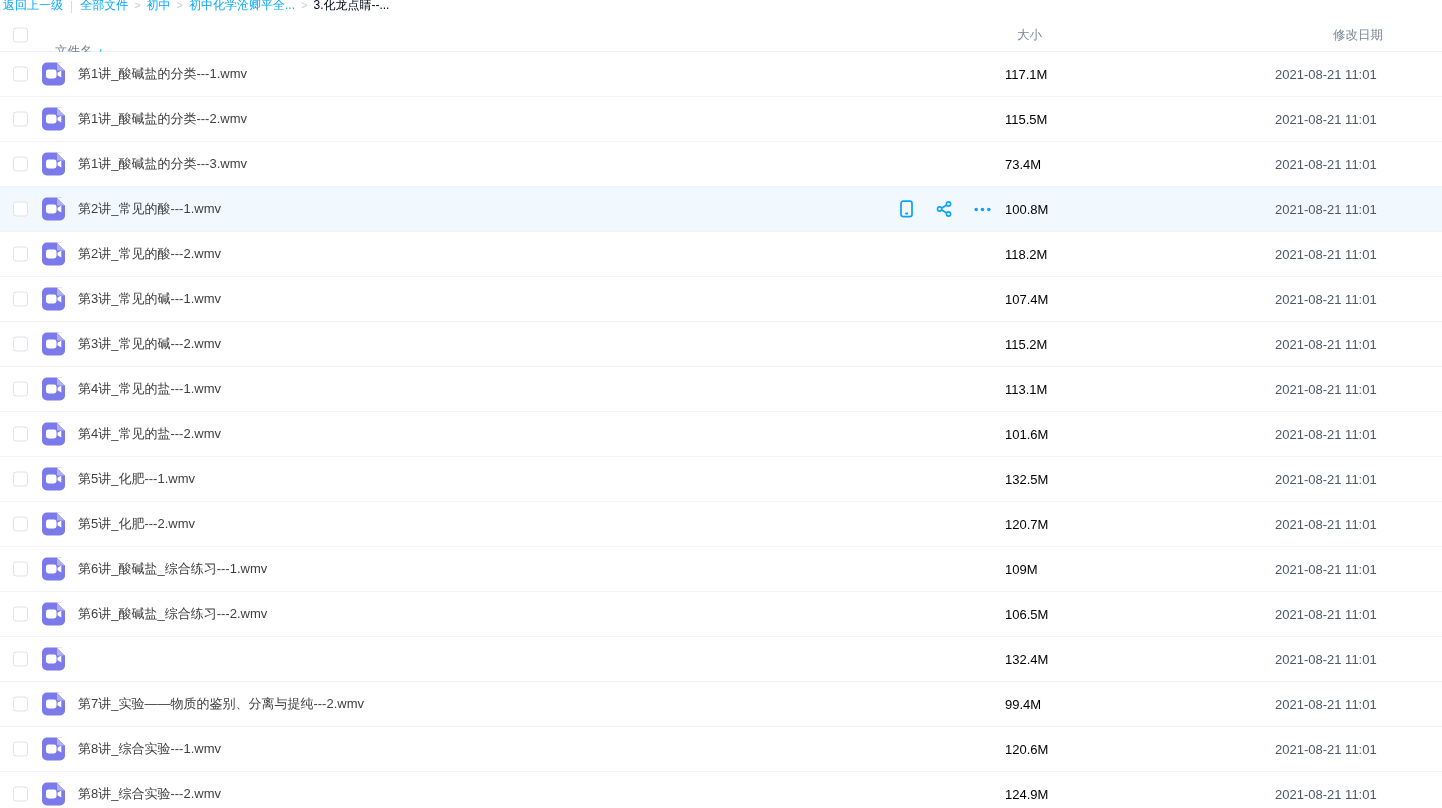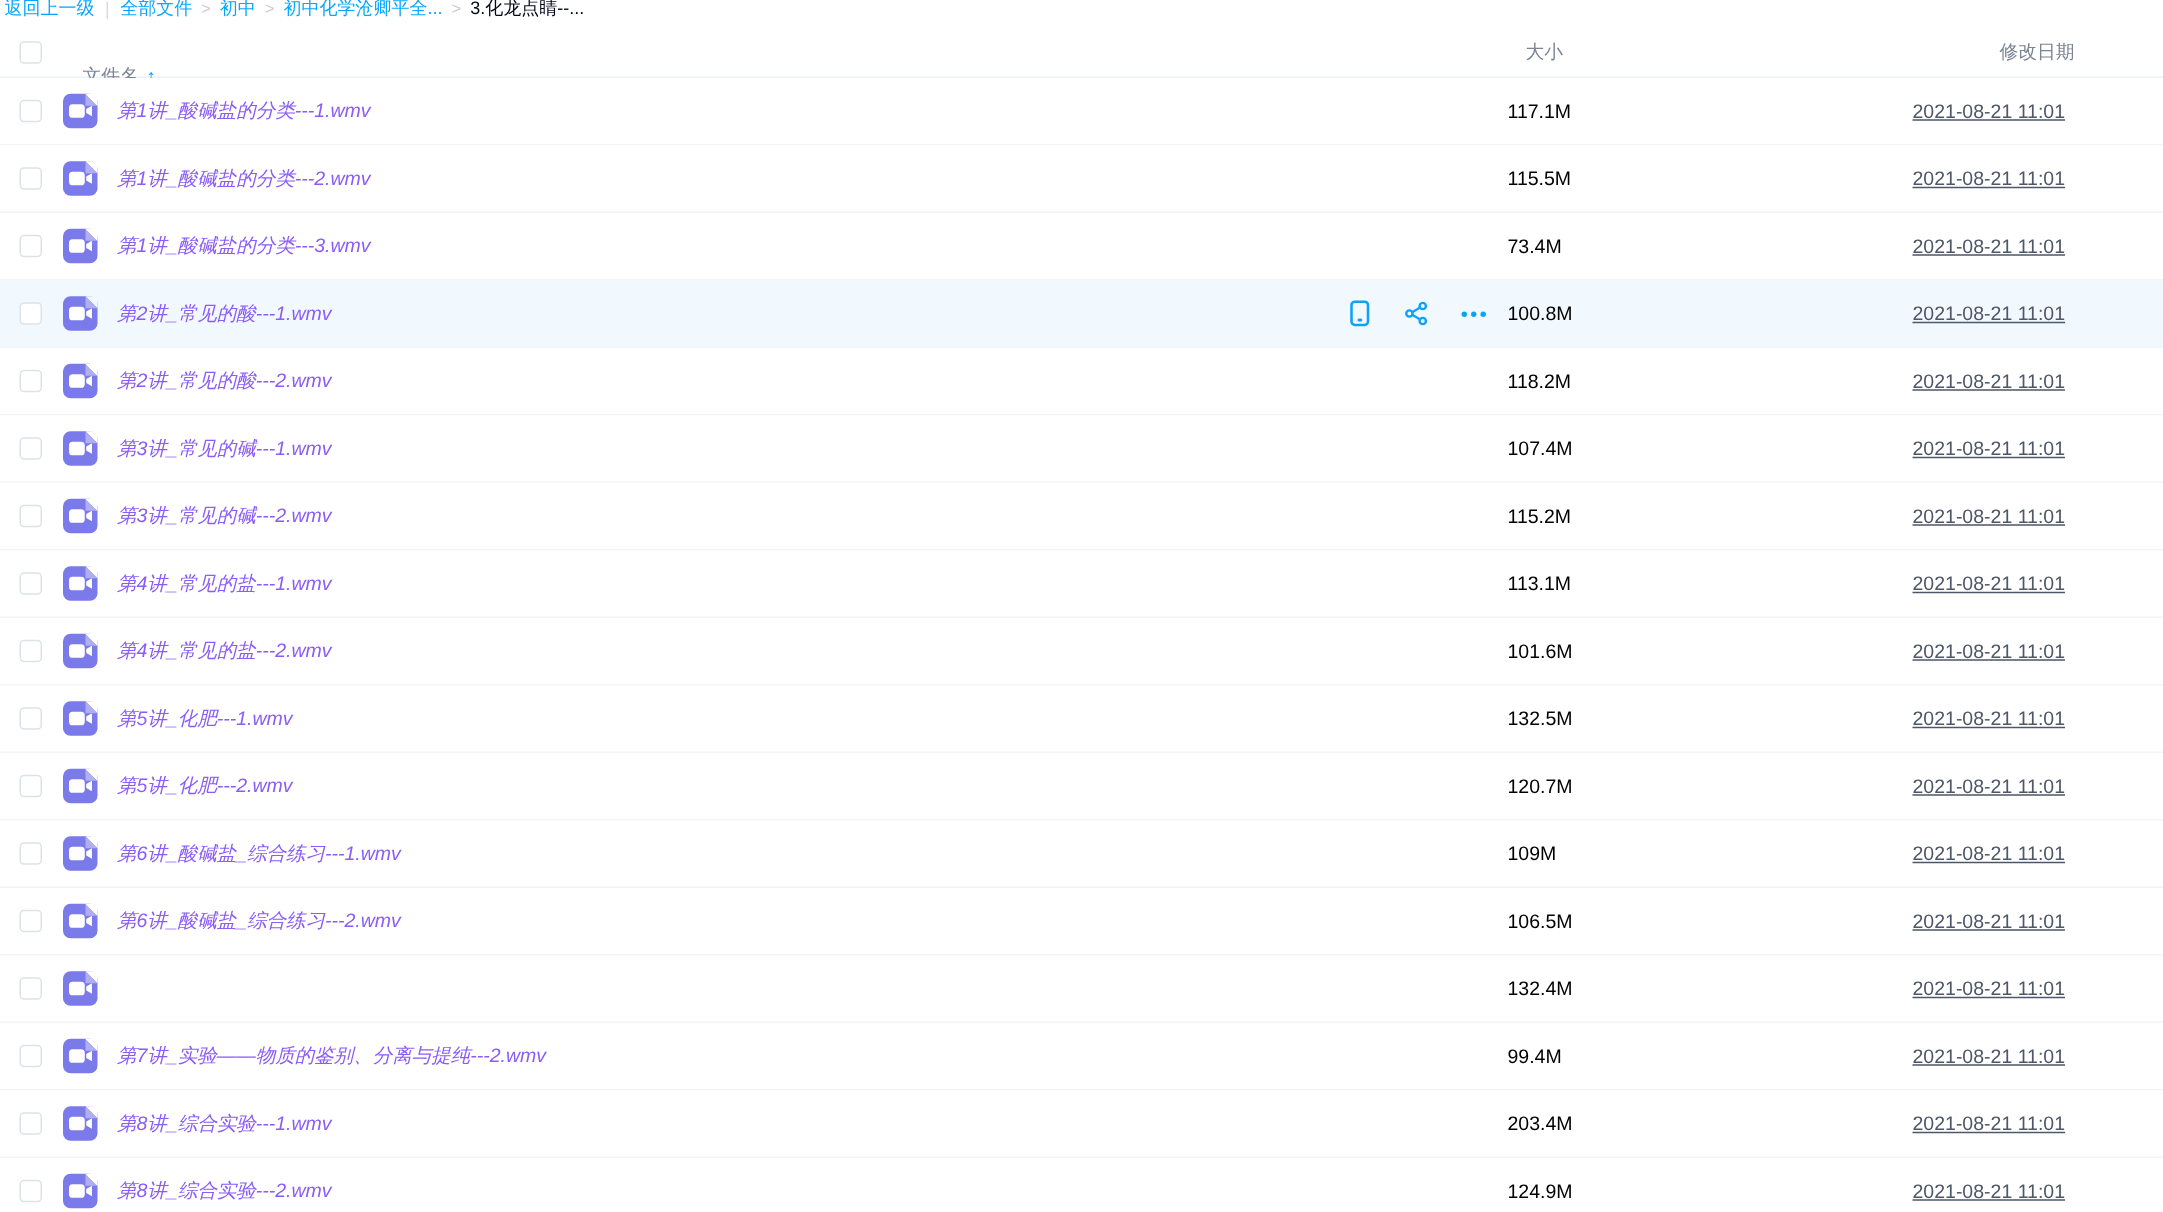--- a/index.html
+++ b/index.html
@@ -34,25 +34,25 @@
   .checkbox { width:15px; height:15px; border:1px solid #dde2ea; border-radius:3px;
     background:#fff; cursor:pointer; }
 
   .file-icon { position:absolute; left:42px; top:50%; transform:translateY(-50%);
     width:23px; height:23px; background:#7b7aeb; border-radius:5px; }
   .file-icon::after { content:""; position:absolute; top:0; right:0; width:8px; height:8px;
     background:linear-gradient(225deg, var(--bg) 0 50%, #b0aff2 50% 100%); }
   .file-icon svg { position:absolute; left:0; top:0; }
 
   .file-name { position:absolute; left:78px; top:50%; transform:translateY(-50%);
-    font-size:13px; color:#8b5cf6; cursor:pointer; white-space:nowrap;font-style:italic; }
+    font-size:13px; color:#404040; cursor:pointer; white-space:nowrap; }
   .cell-size { position:absolute; left:1005px; top:50%; transform:translateY(-50%);
     font-size:13px; color:#000000; }
   .cell-date { position:absolute; left:1275px; top:50%; transform:translateY(-50%);
-    font-size:13px; color:#4e5767;text-decoration:underline; }
+    font-size:13px; color:#4e5767; }
 
   .actions { position:absolute; left:896px; top:50%; transform:translateY(-50%);
     display:none; align-items:center; gap:18px; }
   .row.hovered .actions { display:flex; }
   .action-btn { width:20px; height:20px; display:flex; align-items:center;
     justify-content:center; cursor:pointer; }
 </style>
 </head>
 <body>
 
@@ -310,21 +310,21 @@
   <div class="row">
     <div class="checkbox"></div>
     <div class="file-icon">
       <svg width="23" height="23" viewBox="0 0 23 23">
         <rect x="4" y="7" width="10.5" height="9" rx="2.4" fill="#ffffff"></rect>
         <path d="M15.5 10.2 L19.3 8 v7 L15.5 12.8 z" fill="#ffffff"></path>
       </svg>
     </div>
     <div class="file-name">第8讲_综合实验---1.wmv</div>
 
-    <div class="cell-size">203.4M</div>
+    <div class="cell-size">120.6M</div>
     <div class="cell-date">2021-08-21 11:01</div>
   </div>
 
   <div class="row">
     <div class="checkbox"></div>
     <div class="file-icon">
       <svg width="23" height="23" viewBox="0 0 23 23">
         <rect x="4" y="7" width="10.5" height="9" rx="2.4" fill="#ffffff"></rect>
         <path d="M15.5 10.2 L19.3 8 v7 L15.5 12.8 z" fill="#ffffff"></path>
       </svg>

